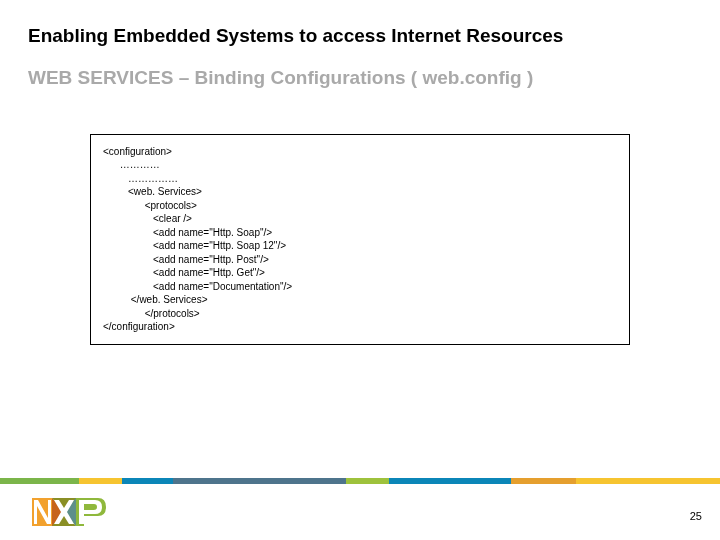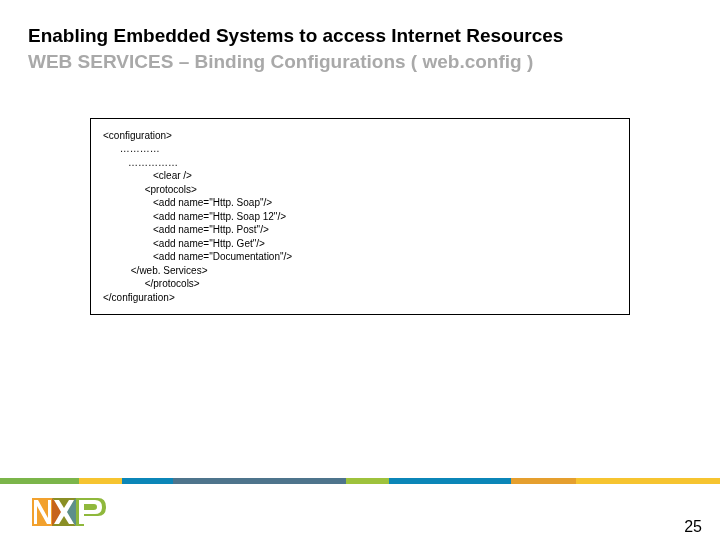--- a/index.html
+++ b/index.html
@@ -18,21 +18,21 @@
     font-size: 19px;
     font-weight: bold;
     color: #000000;
     line-height: 1.25;
   }
   .title-line2 {
     font-size: 19px;
     font-weight: bold;
     color: #a9a9a9;
     line-height: 1.25;
-    margin-top: 2px;
+    margin-top: 18px;
   }
   .code-box {
     margin: 38px 90px 0 90px;
     border: 1px solid #000;
     background: #ffffff;
     padding: 10px 12px 10px 12px;
   }
   .code-line {
     font-family: Arial, Helvetica, sans-serif;
     font-size: 10px;
@@ -67,39 +67,40 @@
   .logo {
     position: absolute;
     left: 32px;
     bottom: 10px;
     width: 78px;
     height: 36px;
   }
   .page-num {
     position: absolute;
     right: 18px;
-    bottom: 4px;
-    font-size: 16px;
+    bottom: 18px;
+    font-size: 11px;
     color: #000;
   }
 </style>
 </head>
 <body>
 
 <div class="title-block">
   <div class="title-line1">Enabling Embedded Systems to access Internet Resources</div>
   <div class="title-line2">WEB SERVICES – Binding Configurations ( web.config )</div>
 </div>
 
 <div class="code-box">
   <div class="code-line">&lt;configuration&gt;</div>
   <div class="code-line">      …………</div>
   <div class="code-line">         ……………</div>
+  <div class="code-line">         &lt;web. Services&gt;</div>
+  <div class="code-line">               &lt;protocols&gt;</div>
   <div class="code-line">                  &lt;clear /&gt;</div>
-  <div class="code-line">               &lt;protocols&gt;</div>
   <div class="code-line">                  &lt;add name="Http. Soap"/&gt;</div>
   <div class="code-line">                  &lt;add name="Http. Soap 12"/&gt;</div>
   <div class="code-line">                  &lt;add name="Http. Post"/&gt;</div>
   <div class="code-line">                  &lt;add name="Http. Get"/&gt;</div>
   <div class="code-line">                  &lt;add name="Documentation"/&gt;</div>
   <div class="code-line">          &lt;/web. Services&gt;</div>
   <div class="code-line">               &lt;/protocols&gt;</div>
   <div class="code-line">&lt;/configuration&gt;</div>
 </div>
 

